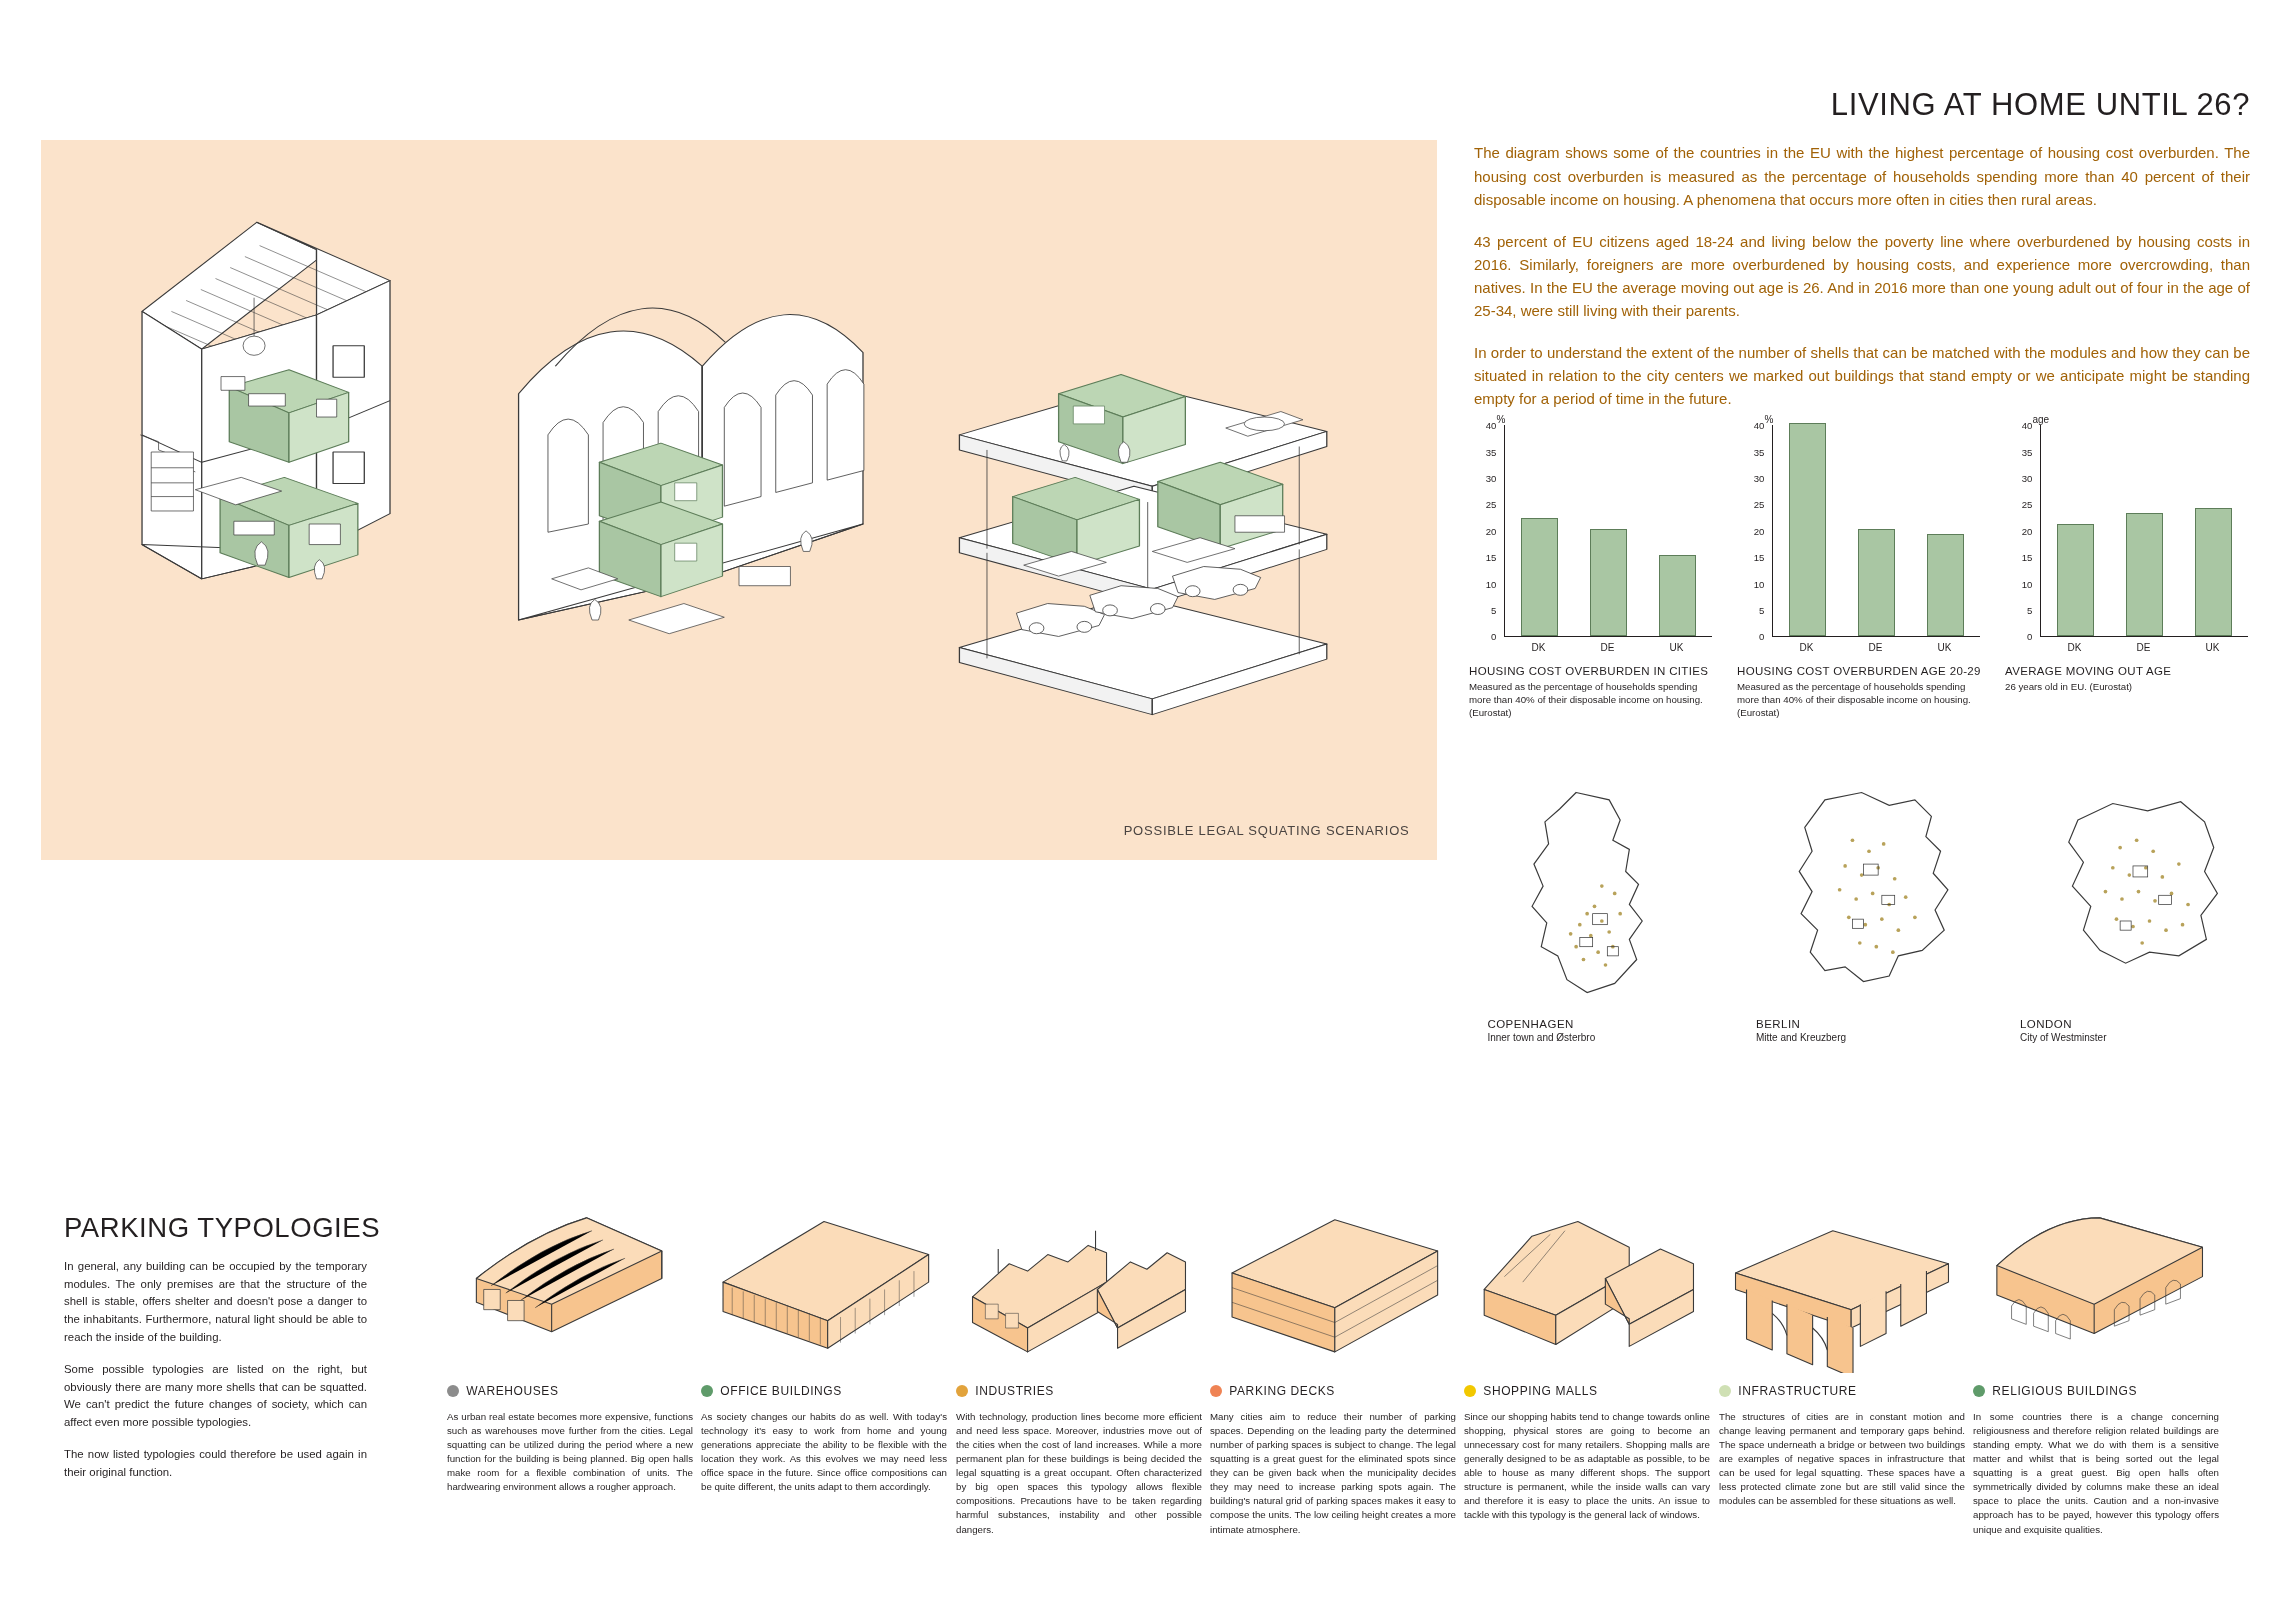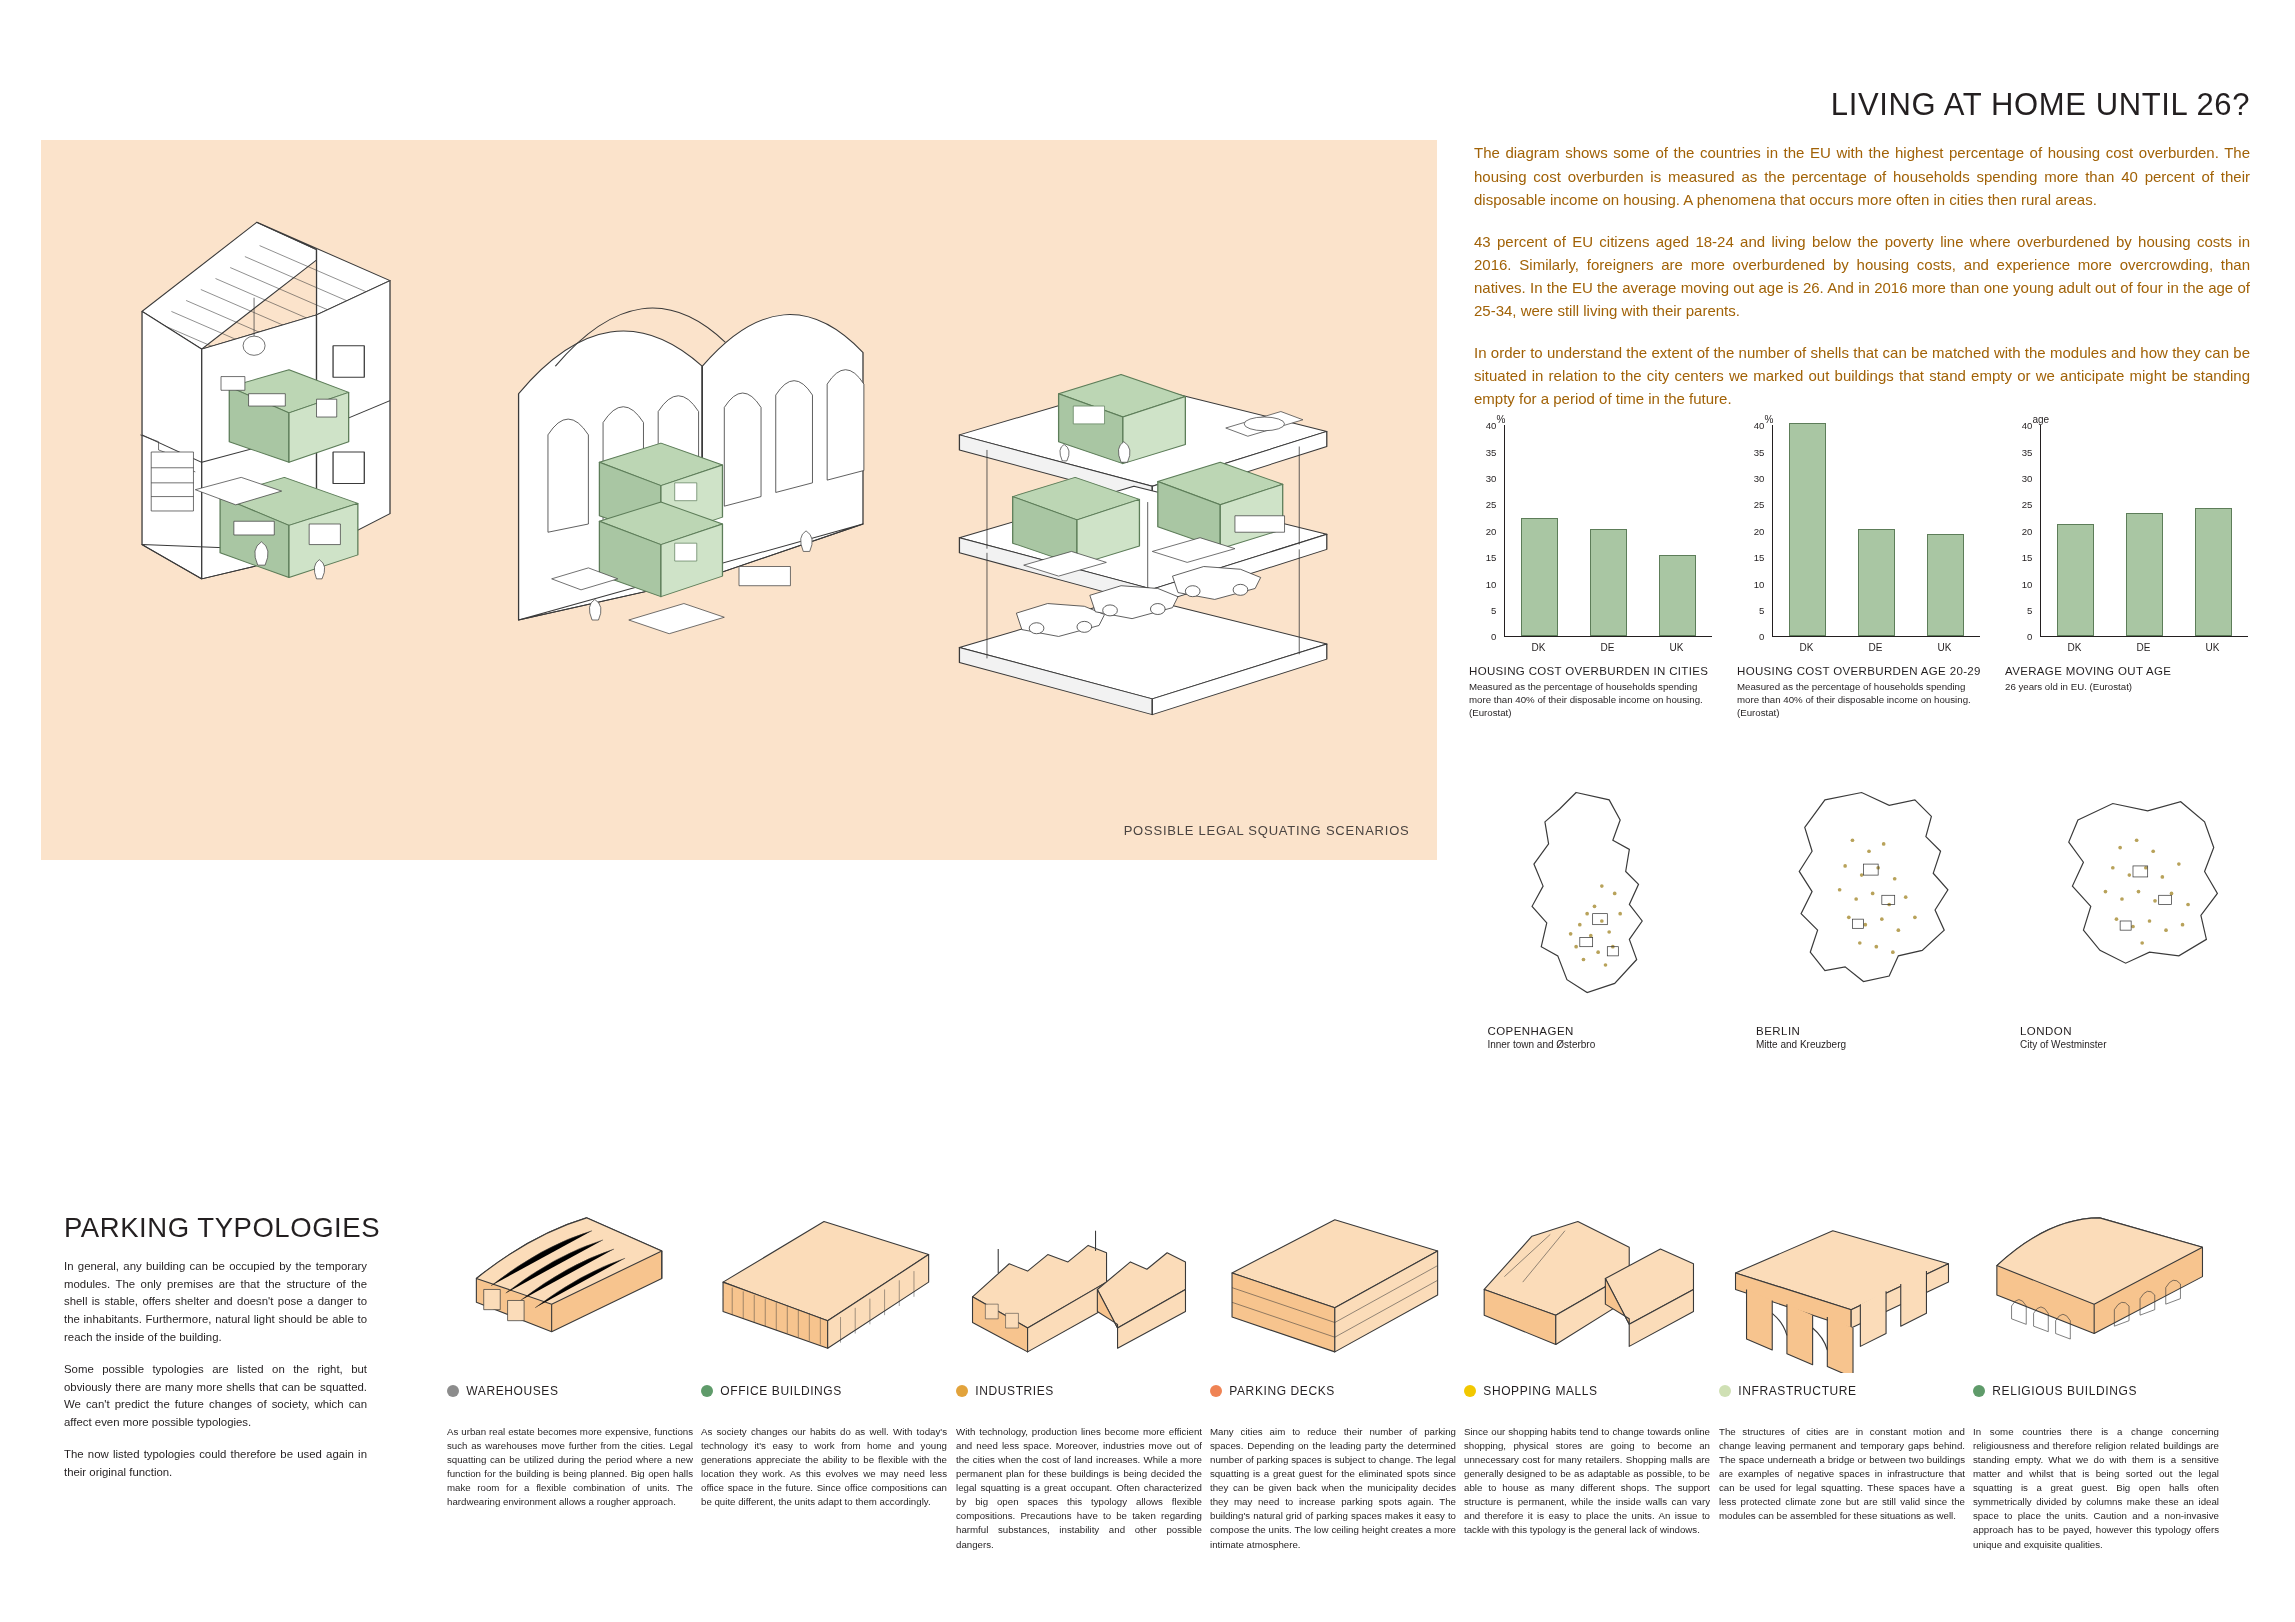--- a/index.html
+++ b/index.html
@@ -29,35 +29,35 @@
   .bar{width:35px;background:#a9c6a3;border:0.9px solid #5d7d59;}
   .xlabels{position:absolute;left:35px;top:224px;width:207px;display:flex;justify-content:space-around;}
   .xlabels div{font-size:10px;width:35px;text-align:center;}
   .chart-title{font-size:11.5px;letter-spacing:.03em;margin-top:13px;}
   .chart-sub{font-size:9.7px;line-height:1.35;margin-top:2.8px;color:#231f20;}
 
   
   #maps{position:absolute;left:1469px;top:776px;width:790px;height:294px;}
   .map-block{position:absolute;top:0;width:248px;}
   .map-svgwrap{position:relative;height:234px;}
-  .map-name{font-size:11.5px;letter-spacing:.04em;margin-top:15px;}
+  .map-name{font-size:11.5px;letter-spacing:.04em;margin-top:8px;}
   .map-sub{font-size:10px;margin-top:1.8px;}
 
   
   #typ-title{position:absolute;left:64px;top:1212px;font-size:27.5px;letter-spacing:.02em;}
   #typ-intro{position:absolute;left:64px;top:1258px;width:303px;font-size:11.4px;line-height:1.55;text-align:justify;}
   #typ-intro p{margin:0 0 14.7px 0;}
 
   #typ-row{position:absolute;left:447px;top:1194px;width:1791px;height:413px;}
   .typ{position:absolute;top:0;width:246px;}
   .typ-img{position:relative;height:179px;}
   .typ-head{display:flex;align-items:center;gap:7.3px;margin-top:11px;}
   .dot{width:12px;height:12px;border-radius:50%;display:inline-block;}
   .typ-label{font-size:12px;letter-spacing:.05em;}
-  .typ-text{font-size:9.7px;line-height:1.45;text-align:justify;margin-top:27px;}
+  .typ-text{font-size:9.7px;line-height:1.45;text-align:justify;margin-top:12px;}
 </style>
 </head>
 <body>
 
 <div class="board">
 
   <div id="illu-panel">
     <svg class="svgfull" viewBox="0 0 1520 1050" preserveAspectRatio="none">
       <g fill="none" stroke="#3a3a3a" stroke-width="1.4" stroke-linejoin="round">
 

